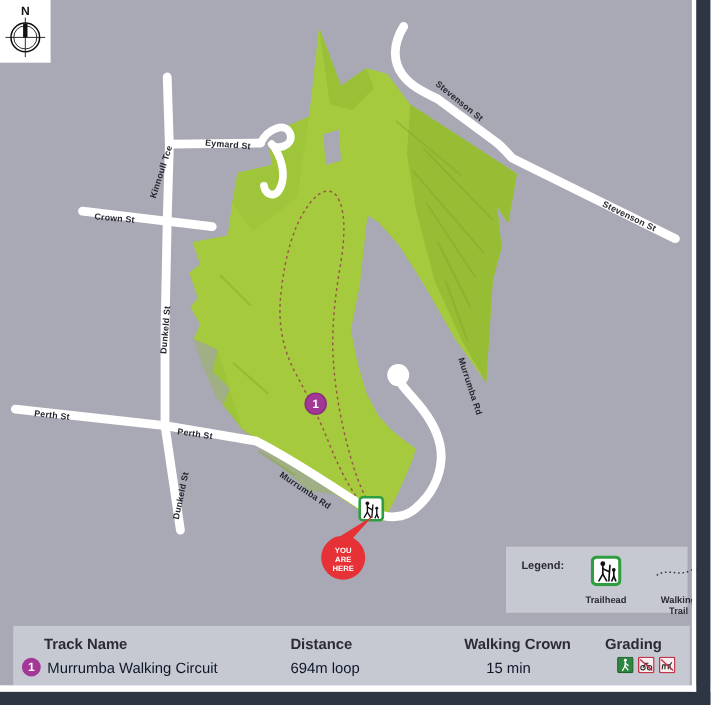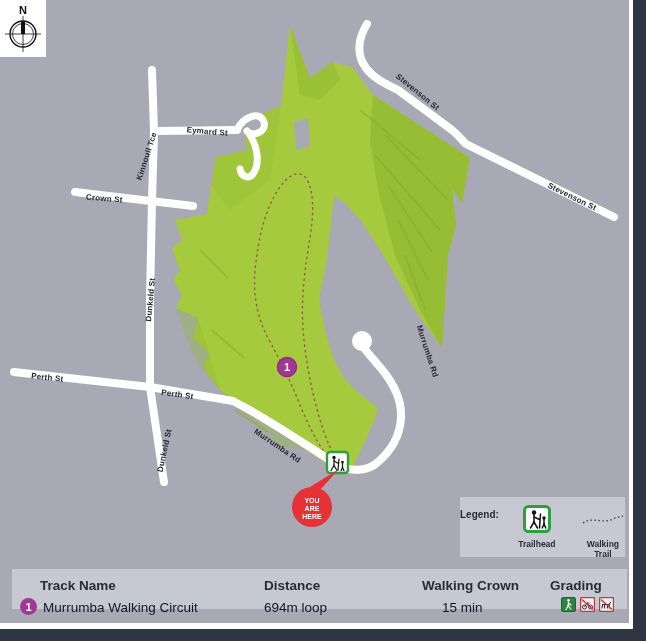--- a/index.html
+++ b/index.html
@@ -10,25 +10,25 @@
   
   .strip-right-white{position:absolute;left:629px;top:0;width:4px;height:641px;background:#ffffff;}
   .frame-right{position:absolute;left:633px;top:0;width:13px;height:641px;background:#2d3642;}
   .strip-bottom-white{position:absolute;left:0;top:623px;width:646px;height:6px;background:#ffffff;}
   .frame-bottom{position:absolute;left:0;top:629px;width:646px;height:12px;background:#2d3642;}
   
   .compass-box{position:absolute;left:0;top:0;width:46px;height:57px;background:#ffffff;}
   
   .legend-box{position:absolute;left:460px;top:497px;width:165px;height:60px;background:#c6c9d2;
               display:flex;align-items:flex-start;padding-top:8px;box-sizing:border-box;}
-  .legend-title{font-size:10px;font-weight:bold;color:#2b2b33;margin-left:0;margin-top:4px;}
+  .legend-title{font-size:10px;font-weight:bold;color:#2b2b33;margin-left:14px;margin-top:4px;}
   .legend-item{display:flex;flex-direction:column;align-items:center;margin-left:14px;}
   .legend-item-label{font-size:8.5px;color:#2b2b33;margin-top:3px;text-align:center;line-height:1.15;width:48px;font-weight:bold;}
   
-  .track-table{position:absolute;left:12px;top:569px;width:615px;height:40px;background:#c6c9d2;}
+  .track-table{position:absolute;left:12px;top:569px;width:615px;height:54px;background:#c6c9d2;}
   .tbl-header{position:absolute;top:9px;font-size:13.5px;font-weight:bold;color:#2b2b33;}
   .tbl-value{position:absolute;top:31px;font-size:13.5px;color:#0f172a;}
   .h-name{left:28px;} .h-dist{left:252px;} .h-time{left:410px;} .h-grade{left:538px;}
   .v-name{left:31px;} .v-dist{left:252px;} .v-time{left:410px;margin-left:20px;}
   .row-badge{position:absolute;left:8px;top:29px;width:17px;height:17px;border-radius:50%;
              background:#a23795;color:#fff;font-size:11px;font-weight:bold;display:flex;
              align-items:center;justify-content:center;}
   .grade-icons{position:absolute;left:549px;top:28px;display:flex;gap:4px;}
 </style>
 </head>

